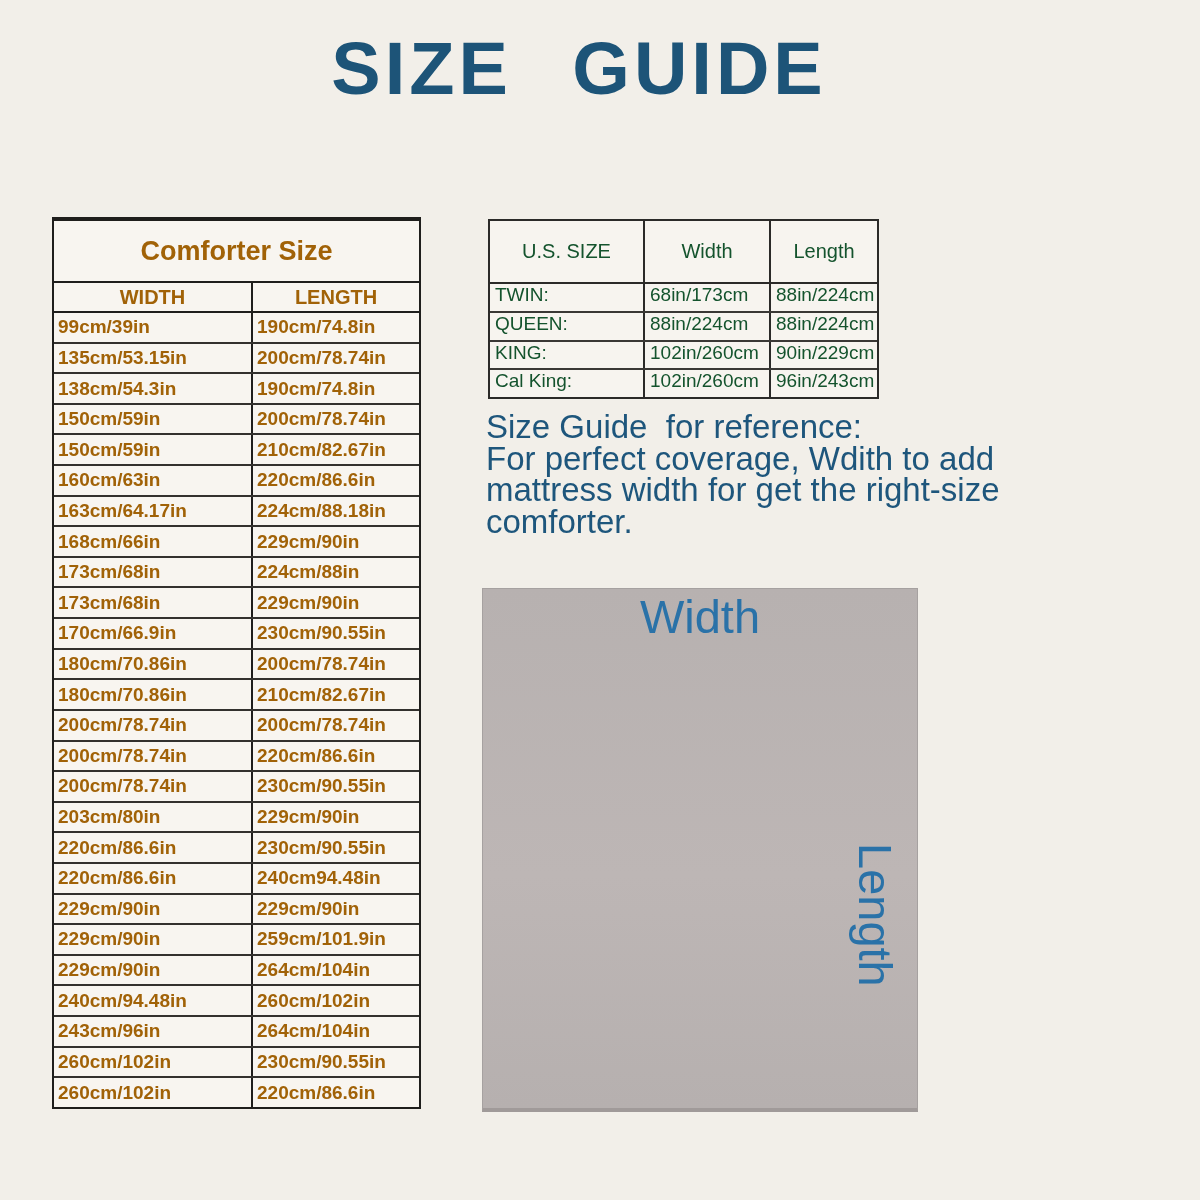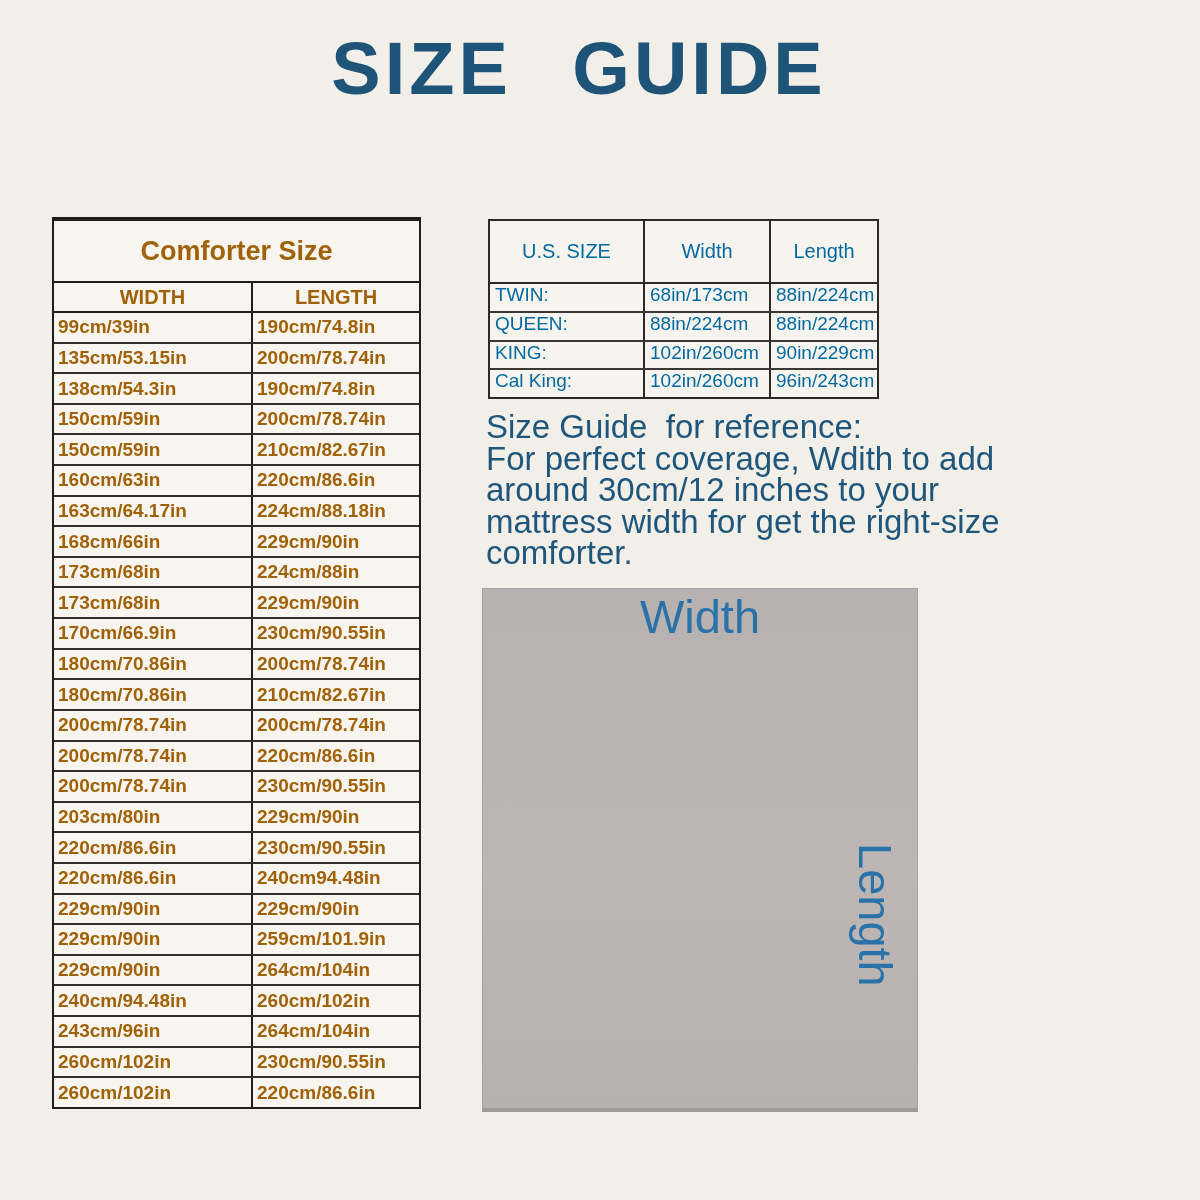--- a/index.html
+++ b/index.html
@@ -49,21 +49,21 @@
   }
   .ct-row:last-child { border-bottom:none; }
   .ct-row .cell { display:flex; align-items:center; padding-left:4px; }
 
   
   .us-table {
     position:absolute; left:488px; top:219px; width:391px; height:180px;
     background:#f7f4ef;
     border:2px solid #2b2a28;
     display:flex; flex-direction:column;
-    color:#0369a1;
+    color:#14532d;
   }
   .us-head-row {
     flex:0 0 63px; display:flex;
     font-size:20px; border-bottom:2px solid #2b2a28;
   }
   .us-head-row .ucell { display:flex; align-items:center; justify-content:center; }
   .ucell.u-size { width:153px; flex:0 0 153px; }
   .ucell.u-w { width:126px; flex:0 0 126px; border-left:2px solid #2b2a28; }
   .ucell.u-l { flex:1; border-left:2px solid #2b2a28; }
   .us-row {
@@ -278,21 +278,20 @@
         </div>
       </div>
   </div>
 
   <div class="note">
 
       <div class="note-line">Size Guide  for reference:</div>
 
       <div class="note-line">For perfect coverage, Wdith to add</div>
 
-      <div class="note-line">around 30cm/12 inches to your</div>
 
       <div class="note-line">mattress width for get the right-size</div>
 
       <div class="note-line">comforter.</div>
     </div>
 
   <div class="diagram">
     <div class="diagram-width-label">Width</div>
     <div class="diagram-length-label">Length</div>
   </div>

